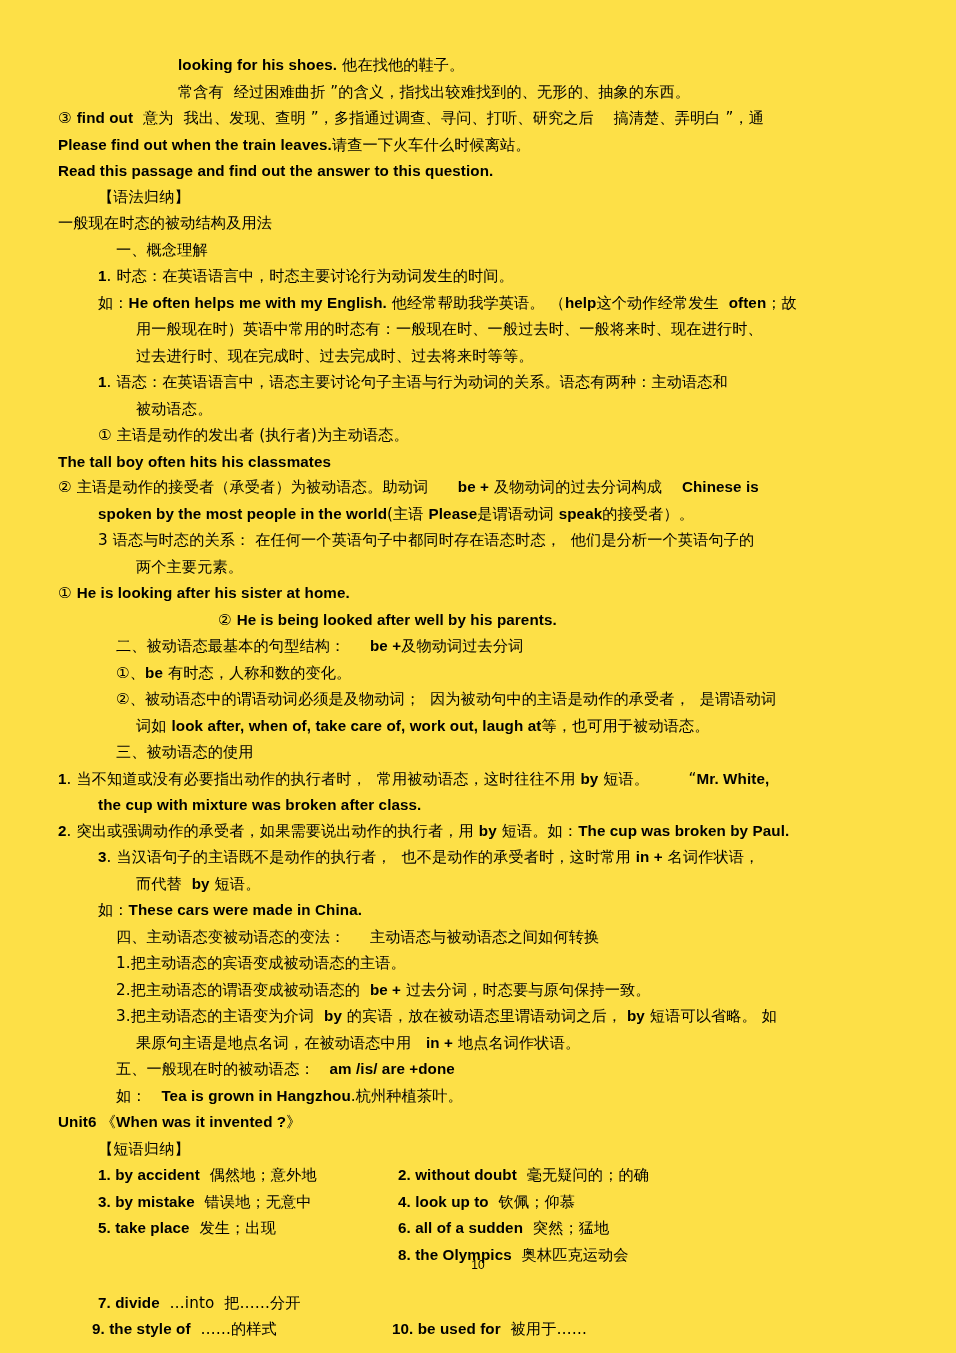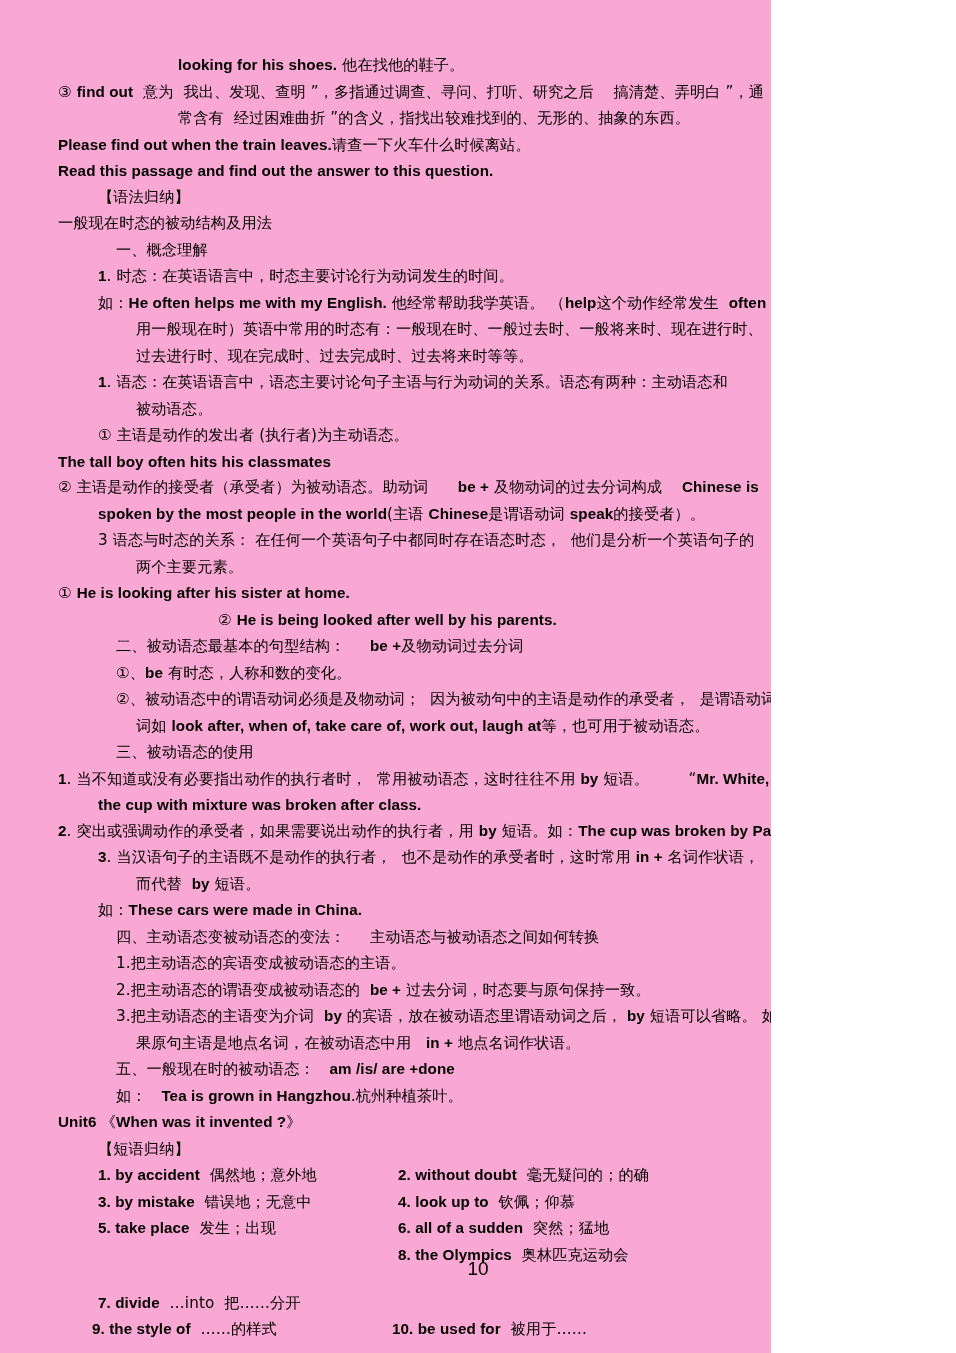--- a/index.html
+++ b/index.html
@@ -6,23 +6,23 @@
     margin: 0;
     padding: 0;
     background: #ffffff;
   }
   body {
     font-family: "Liberation Sans", sans-serif;
     color: #000000;
   }
   #page {
     position: relative;
-    width: 771px;
+    width: 956px;
     height: 1353px;
-    background: #f9a8d4;
+    background: #fde047;
     overflow: hidden;
   }
   .doc {
     position: absolute;
     left: 58px;
     top: 52px;
     width: 852px;
     font-size: 15.2px;
     line-height: 25.5px;
     letter-spacing: 0.1px;
@@ -42,49 +42,49 @@
     display: flex;
   }
   .phrase-col-a { width: 300px; flex: 0 0 300px; }
   .phrase-col-b { flex: 1; }
   .pagenum {
     position: absolute;
     left: 0;
     top: 1258px;
     width: 956px;
     text-align: center;
-    font-size: 19px;
+    font-size: 12px;
     font-family: "Liberation Sans", sans-serif;
   }
 </style>
 </head>
 <body>
 
 <div id="page">
 
   <div class="doc">
     <div id="lines-container">
         <div class="ln i5"><span class="b">looking for his shoes</span><span class="b">.</span><span class="cn"> 他在找他的鞋子。</span></div>
+        <div class="ln i5"><span class="cn">常含有  经过困难曲折 ”的含义，指找出较难找到的、无形的、抽象的东西。</span></div>
         <div class="ln "><span class="cn">③ </span><span class="b">find out</span><span class="cn">  意为  我出、发现、查明 ”，多指通过调查、寻问、打听、研究之后</span><span class="cn">    </span><span class="cn">搞清楚、弄明白 ”，通</span></div>
-        <div class="ln i5"><span class="cn">常含有  经过困难曲折 ”的含义，指找出较难找到的、无形的、抽象的东西。</span></div>
         <div class="ln "><span class="b">Please find out when the train leaves</span><span class="b">.</span><span class="cn">请查一下火车什么时候离站。</span></div>
         <div class="ln "><span class="b">Read this passage and find out the answer to this question.</span></div>
         <div class="ln i2"><span class="cn">【语法归纳】</span></div>
         <div class="ln "><span class="cn">一般现在时态的被动结构及用法</span></div>
         <div class="ln i3"><span class="cn">一、概念理解</span></div>
         <div class="ln i2"><span class="b">1</span><span class="cn">. 时态：在英语语言中，时态主要讨论行为动词发生的时间。</span></div>
         <div class="ln i2"><span class="cn">如：</span><span class="b">He often helps me with my English.</span><span class="cn"> 他经常帮助我学英语。 （</span><span class="b">help</span><span class="cn">这个动作经常发生  </span><span class="b">often</span><span class="cn">；故</span></div>
         <div class="ln i4"><span class="cn">用一般现在时）英语中常用的时态有：一般现在时、一般过去时、一般将来时、现在进行时、</span></div>
         <div class="ln i4"><span class="cn">过去进行时、现在完成时、过去完成时、过去将来时等等。</span></div>
         <div class="ln i2"><span class="b">1</span><span class="cn">. 语态：在英语语言中，语态主要讨论句子主语与行为动词的关系。语态有两种：主动语态和</span></div>
         <div class="ln i4"><span class="cn">被动语态。</span></div>
         <div class="ln i2"><span class="cn">① 主语是动作的发出者 (执行者)为主动语态。</span></div>
         <div class="ln "><span class="b">The tall boy often hits his classmates</span></div>
         <div class="ln "><span class="cn">② 主语是动作的接受者（承受者）为被动语态。助动词</span><span class="cn">      </span><span class="b">be +</span><span class="cn"> 及物动词的过去分词构成</span><span class="cn">    </span><span class="b">Chinese is</span></div>
-        <div class="ln i2"><span class="b">spoken by the most people in the world</span><span class="cn">(主语 </span><span class="b">Chinese</span><span class="cn">是谓语动词 </span><span class="b">speak</span><span class="cn">的接受者）。</span></div>
+        <div class="ln i2"><span class="b">spoken by the most people in the world</span><span class="cn">(主语 </span><span class="b">Please</span><span class="cn">是谓语动词 </span><span class="b">speak</span><span class="cn">的接受者）。</span></div>
         <div class="ln i2"><span class="cn">3 语态与时态的关系： 在任何一个英语句子中都同时存在语态时态，</span><span class="cn">  </span><span class="cn">他们是分析一个英语句子的</span></div>
         <div class="ln i4"><span class="cn">两个主要元素。</span></div>
         <div class="ln "><span class="cn">① </span><span class="b">He is looking after his sister at home.</span></div>
         <div class="ln i6"><span class="cn">② </span><span class="b">He is being looked after well by his parents.</span></div>
         <div class="ln i3"><span class="cn">二、被动语态最基本的句型结构：</span><span class="cn">     </span><span class="b">be +</span><span class="cn">及物动词过去分词</span></div>
         <div class="ln i3"><span class="cn">①、</span><span class="b">be</span><span class="cn"> 有时态，人称和数的变化。</span></div>
         <div class="ln i3"><span class="cn">②、被动语态中的谓语动词必须是及物动词；</span><span class="cn">  </span><span class="cn">因为被动句中的主语是动作的承受者，</span><span class="cn">  </span><span class="cn">是谓语动词</span></div>
         <div class="ln i4"><span class="cn">词如 </span><span class="b">look after, when of, take care of, work out, laugh at</span><span class="cn">等，也可用于被动语态。</span></div>
         <div class="ln i3"><span class="cn">三、被动语态的使用</span></div>
         <div class="ln "><span class="b">1</span><span class="cn">. 当不知道或没有必要指出动作的执行者时，</span><span class="cn">  </span><span class="cn">常用被动语态，这时往往不用 </span><span class="b">by</span><span class="cn"> 短语。</span><span class="cn">        </span><span class="cn">“</span><span class="b">Mr. White,</span></div>

